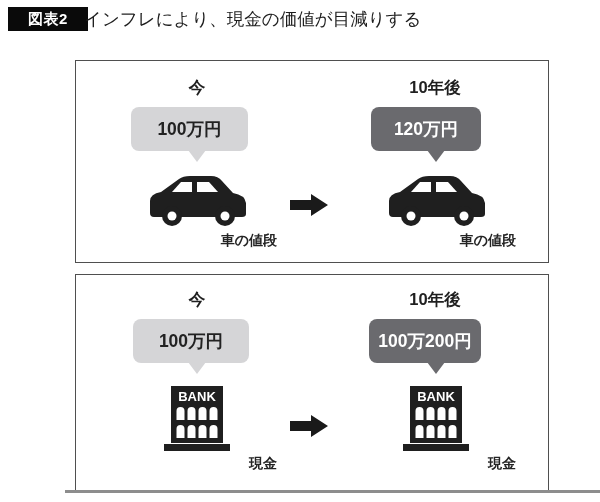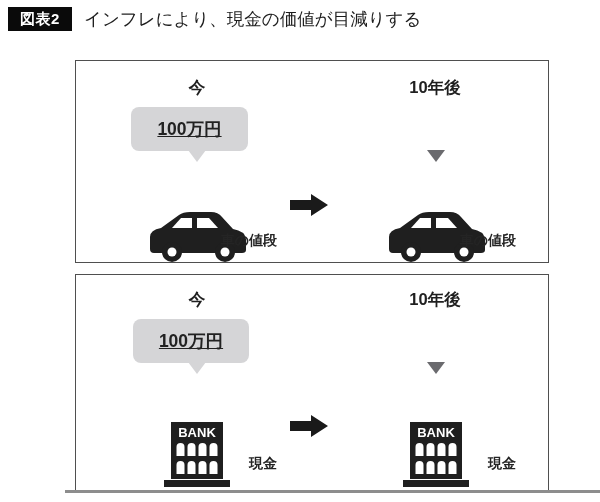--- a/index.html
+++ b/index.html
@@ -3,21 +3,21 @@
 <meta charset="utf-8">
 <style>
   html,body{margin:0;padding:0;}
   body{
     width:600px;height:502px;position:relative;background:#ffffff;
     font-family:"Liberation Sans","DejaVu Sans",sans-serif;
     color:#1f1f1f;overflow:hidden;
   }
   
   .hdr-badge{
-    position:absolute;left:8px;top:7px;width:64px;height:24px;
+    position:absolute;left:8px;top:7px;width:80px;height:24px;
     background:#0a0a0a;color:#ffffff;font-weight:bold;font-size:15px;
     display:flex;align-items:center;justify-content:center;letter-spacing:.5px;
   }
   .hdr-title{
     position:absolute;left:84px;top:7px;height:24px;line-height:24px;
     font-size:17.5px;font-weight:normal;color:#1c1c1c;white-space:nowrap;
   }
   
   .panel{
     position:absolute;left:75px;width:472px;
@@ -25,31 +25,31 @@
   }
   .panel1{top:60px;height:201px;}
   .panel2{top:274px;height:215px;}
   .period{
     position:absolute;width:140px;text-align:center;
     font-size:16.5px;font-weight:bold;color:#1f1f1f;
   }
   .bubble{
     position:absolute;height:44px;border-radius:8px;
     display:flex;align-items:center;justify-content:center;
-    font-weight:bold;font-size:17.5px;white-space:nowrap;text-decoration:underline;
+    font-weight:bold;font-size:17.5px;white-space:nowrap;
   }
   .bubble.light{background:#d5d5d7;color:#222222;}
   .bubble.dark{background:#6a6a6e;color:#ffffff;}
   .tail{
     position:absolute;width:0;height:0;
     border-left:9px solid transparent;border-right:9px solid transparent;
   }
   .tail.light{border-top:12px solid #d5d5d7;}
   .tail.dark{border-top:12px solid #6a6a6e;}
-  .icon-wrap{position:absolute;margin-top:36px;}
+  .icon-wrap{position:absolute;}
   .caption{
     position:absolute;width:160px;text-align:right;
     font-size:14px;font-weight:bold;color:#242424;
   }
   .arrow{position:absolute;width:38px;height:22px;}
   
   .bottom-rule{
     position:absolute;left:65px;top:490px;width:535px;height:3px;background:#8d8d8d;
   }
   svg{display:block;}
@@ -61,20 +61,21 @@
 <div class="hdr-title">インフレにより、現金の価値が目減りする</div>
 
 <div class="panel panel1">
 
   <div class="period" style="left:51px;top:16px;">今</div>
   <div class="period" style="left:289px;top:16px;">10年後</div>
 
   <div class="bubble light" style="left:55px;top:46px;width:117px;">100万円</div>
   <div class="tail light" style="left:112px;top:89px;"></div>
 
+  <div class="bubble dark" style="left:295px;top:46px;width:110px;">120万円</div>
   <div class="tail dark" style="left:351px;top:89px;"></div>
 
   <div class="icon-wrap" style="left:69px;top:112px;">
     <svg width="104" height="55" viewBox="0 0 104 55" aria-hidden="true">
       <path fill="#1f1f1f" d="M16,19 L34,6 Q38,3 45,3 L66,3 Q73,3 77,8 L88,20 Q100,22 101,30 L101,41 Q101,44 97,44 L9,44 Q5,44 5,40 L5,28 Q5,21 16,19 Z"></path>
       <path fill="#ffffff" d="M36,9 L47,9 L47,19 L27,19 Z"></path>
       <path fill="#ffffff" d="M52,9 L64,9 L73,19 L52,19 Z"></path>
       <circle cx="27" cy="43" r="10" fill="#1f1f1f"></circle>
         <circle cx="27" cy="43" r="4.5" fill="#ffffff"></circle>
       <circle cx="80" cy="43" r="10" fill="#1f1f1f"></circle>
@@ -105,20 +106,21 @@
 </div>
 
 <div class="panel panel2">
 
   <div class="period" style="left:51px;top:14px;">今</div>
   <div class="period" style="left:289px;top:14px;">10年後</div>
 
   <div class="bubble light" style="left:57px;top:44px;width:116px;">100万円</div>
   <div class="tail light" style="left:112px;top:87px;"></div>
 
+  <div class="bubble dark" style="left:293px;top:44px;width:112px;">100万200円</div>
   <div class="tail dark" style="left:351px;top:87px;"></div>
 
   <div class="icon-wrap" style="left:88px;top:111px;">
     <svg width="66" height="65" viewBox="0 0 66 65" aria-hidden="true">
       <rect x="7" y="0" width="52" height="57" fill="#1f1f1f"></rect>
       <text x="33" y="15" text-anchor="middle" font-size="13" font-weight="bold" fill="#ffffff" font-family="Liberation Sans, sans-serif">BANK</text>
       <path fill="#ffffff" d="M12.5,34 V25 Q12.5,21 16.5,21 Q20.5,21 20.5,25 V34 Z"></path>
       <path fill="#ffffff" d="M23.5,34 V25 Q23.5,21 27.5,21 Q31.5,21 31.5,25 V34 Z"></path>
       <path fill="#ffffff" d="M34.5,34 V25 Q34.5,21 38.5,21 Q42.5,21 42.5,25 V34 Z"></path>
       <path fill="#ffffff" d="M45.5,34 V25 Q45.5,21 49.5,21 Q53.5,21 53.5,25 V34 Z"></path>

